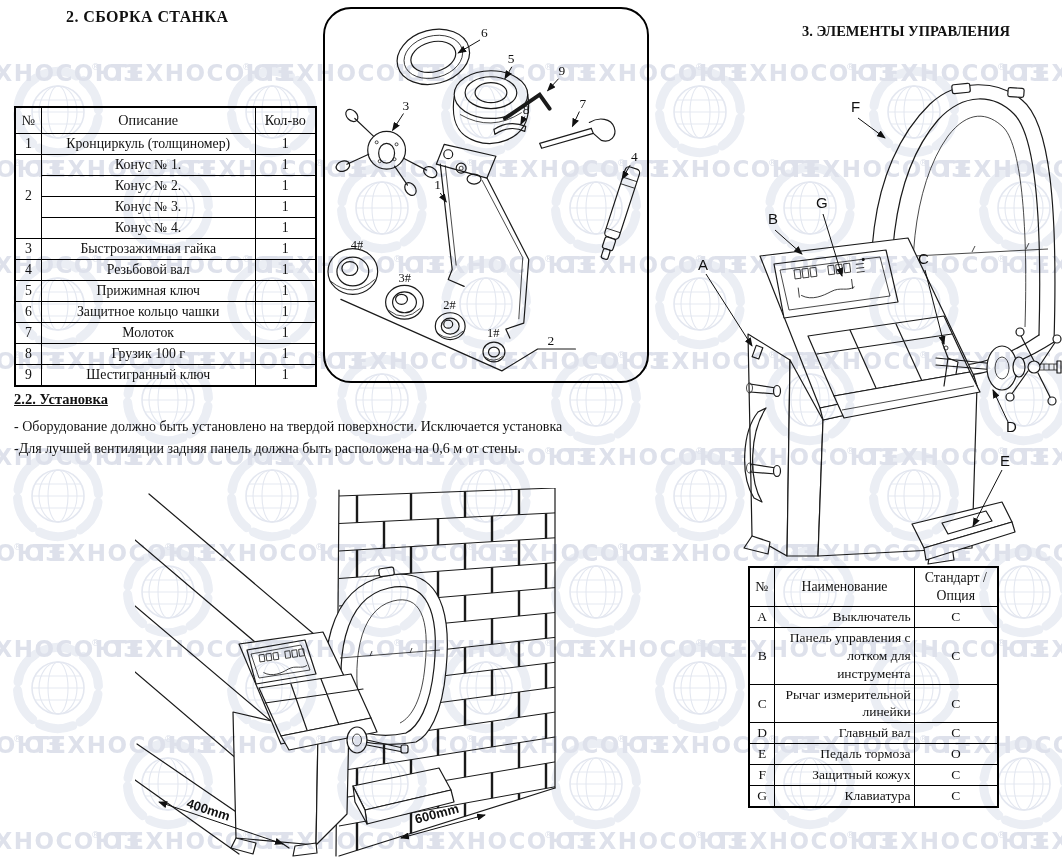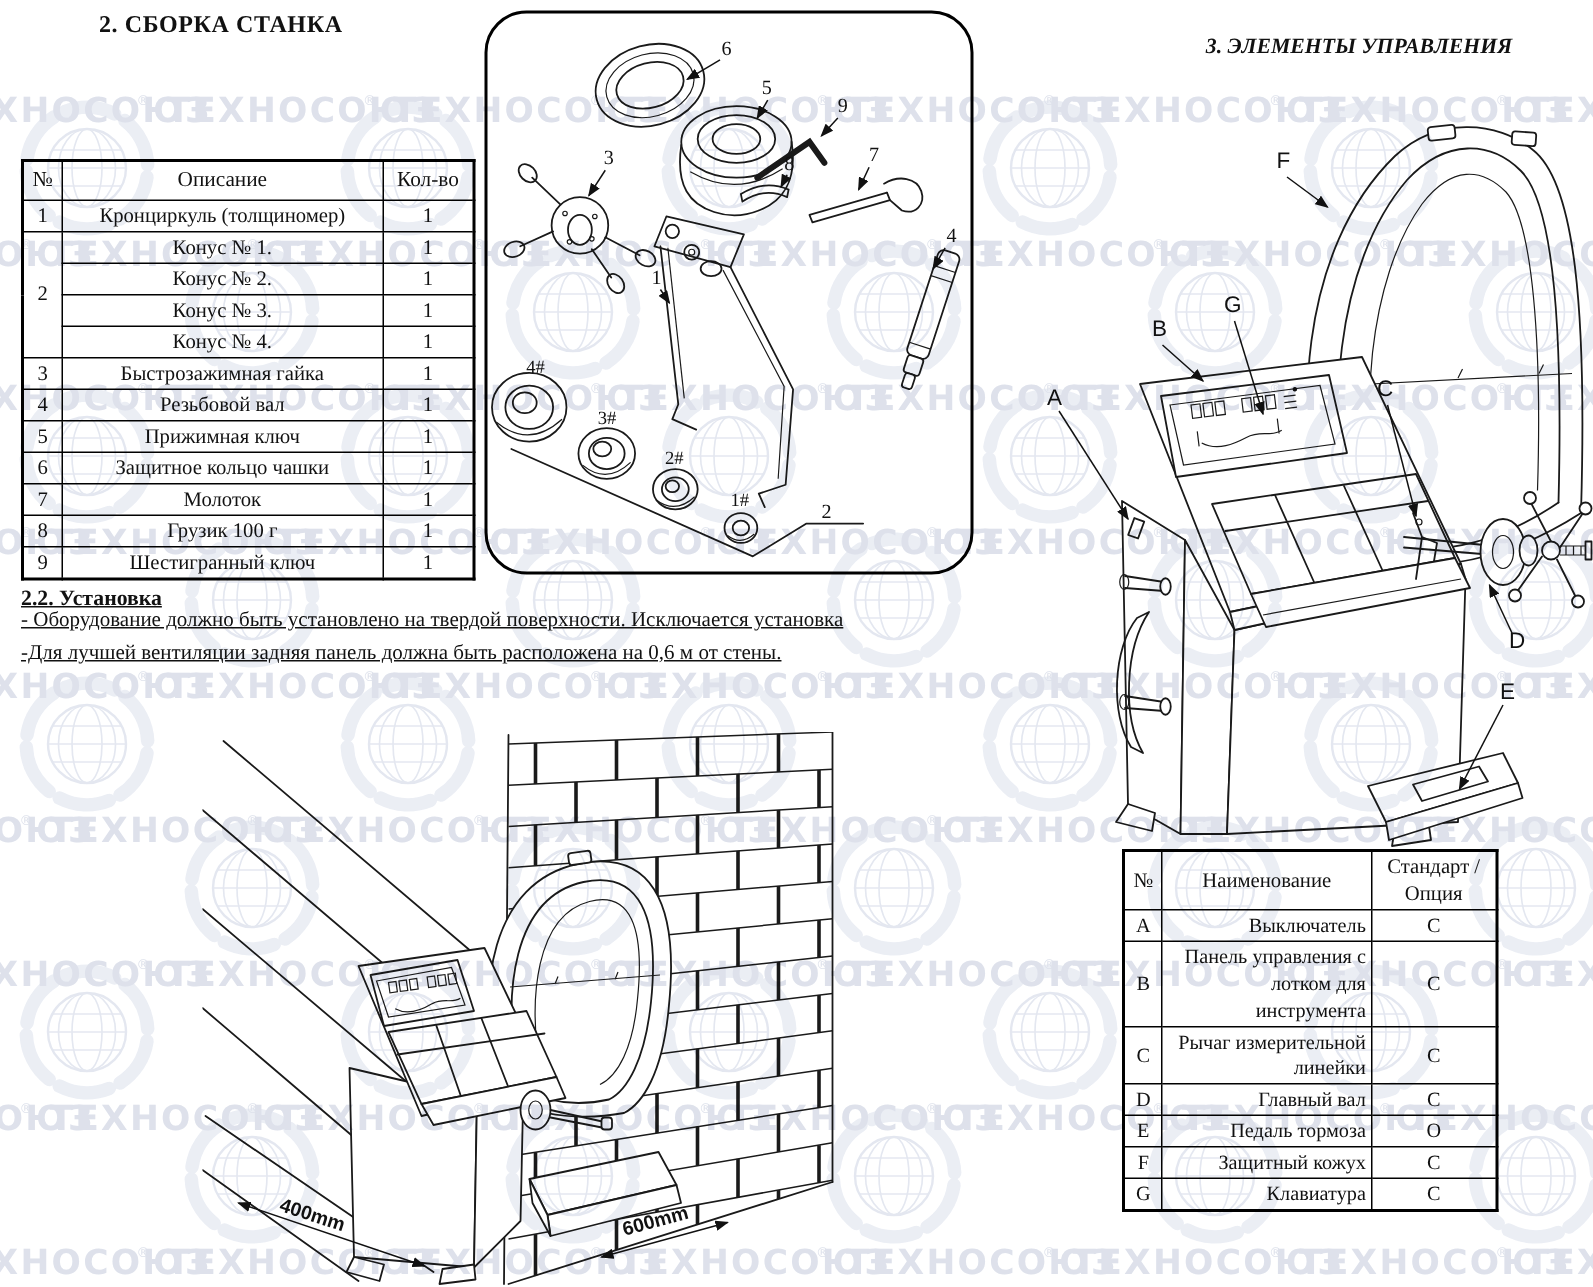--- a/index.html
+++ b/index.html
@@ -13,23 +13,23 @@
   .wm-t{font-family:"DejaVu Sans",sans-serif;font-weight:bold;font-size:23px;
         letter-spacing:1.5px;fill:#c9cfdf;}
   .wm-r{font-family:"DejaVu Sans",sans-serif;font-size:9px;fill:#c9cfdf;}
   .wm-g1{stroke:#d3d9e7;stroke-width:1.6;fill:none;}
   .wm-g2{stroke:#d3d9e7;stroke-width:1.1;fill:none;}
   .wm-sw{stroke:#dee3ee;stroke-width:9;fill:none;stroke-linecap:round;}
 
   
   #h-left{left:18px;top:8px;font-size:16px;font-weight:bold;letter-spacing:.4px;z-index:2;margin-left:48px;}
   #h-right{left:756px;top:22px;width:300px;text-align:center;font-size:14.5px;
-           font-weight:bold;line-height:19px;z-index:2;font-style:italic;}
+           font-weight:bold;line-height:19px;z-index:2;}
   #install-head{left:14px;top:391px;font-size:14.5px;font-weight:bold;z-index:2;text-decoration:underline;}
-  #install-text{left:14px;top:403px;width:572px;font-size:14px;line-height:21.8px;z-index:2;text-decoration:underline;}
+  #install-text{left:14px;top:416px;width:572px;font-size:14px;line-height:21.8px;z-index:2;}
 
   
   table{border-collapse:collapse;background:transparent;z-index:2;}
   #parts-table{left:14px;top:106px;width:303px;border:2px solid #000;}
   #parts-table td{border:1px solid #000;font-size:13.8px;text-align:center;
                   padding:0 3px;height:20px;line-height:1.2;}
   #parts-table tr.hd td{height:25px;font-size:14.2px;}
   #comp-table{left:748px;top:566px;width:251px;border:2px solid #000;}
   #comp-table td{border:1px solid #000;font-size:13.5px;padding:1px 3px;line-height:1.32;}
   #comp-table tr.hd td{text-align:center;font-size:13.8px;height:34px;}

